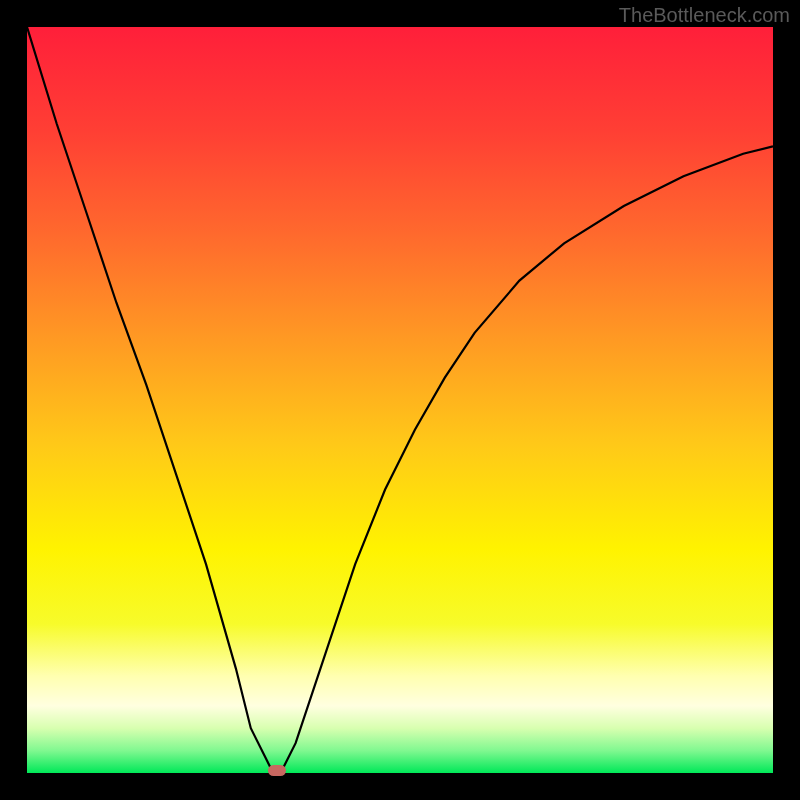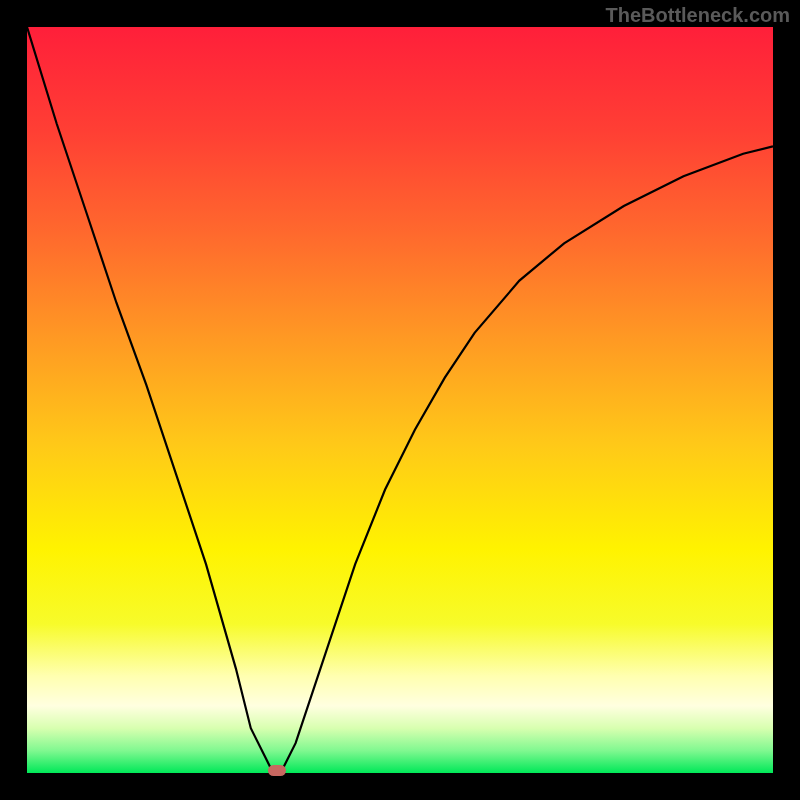--- a/index.html
+++ b/index.html
@@ -10,21 +10,21 @@
     background: #000;
     position: relative;
     font-family: Arial, Helvetica, sans-serif;
   }
   .watermark {
     position: absolute;
     top: 4px;
     right: 10px;
     color: #5a5a5a;
     font-size: 20px;
-    font-weight: 700;
+    font-weight: 400;
     z-index: 10;
   }
   .plot-frame {
     position: absolute;
     left: 27px;
     top: 27px;
     width: 746px;
     height: 746px;
     background: #000;
   }

